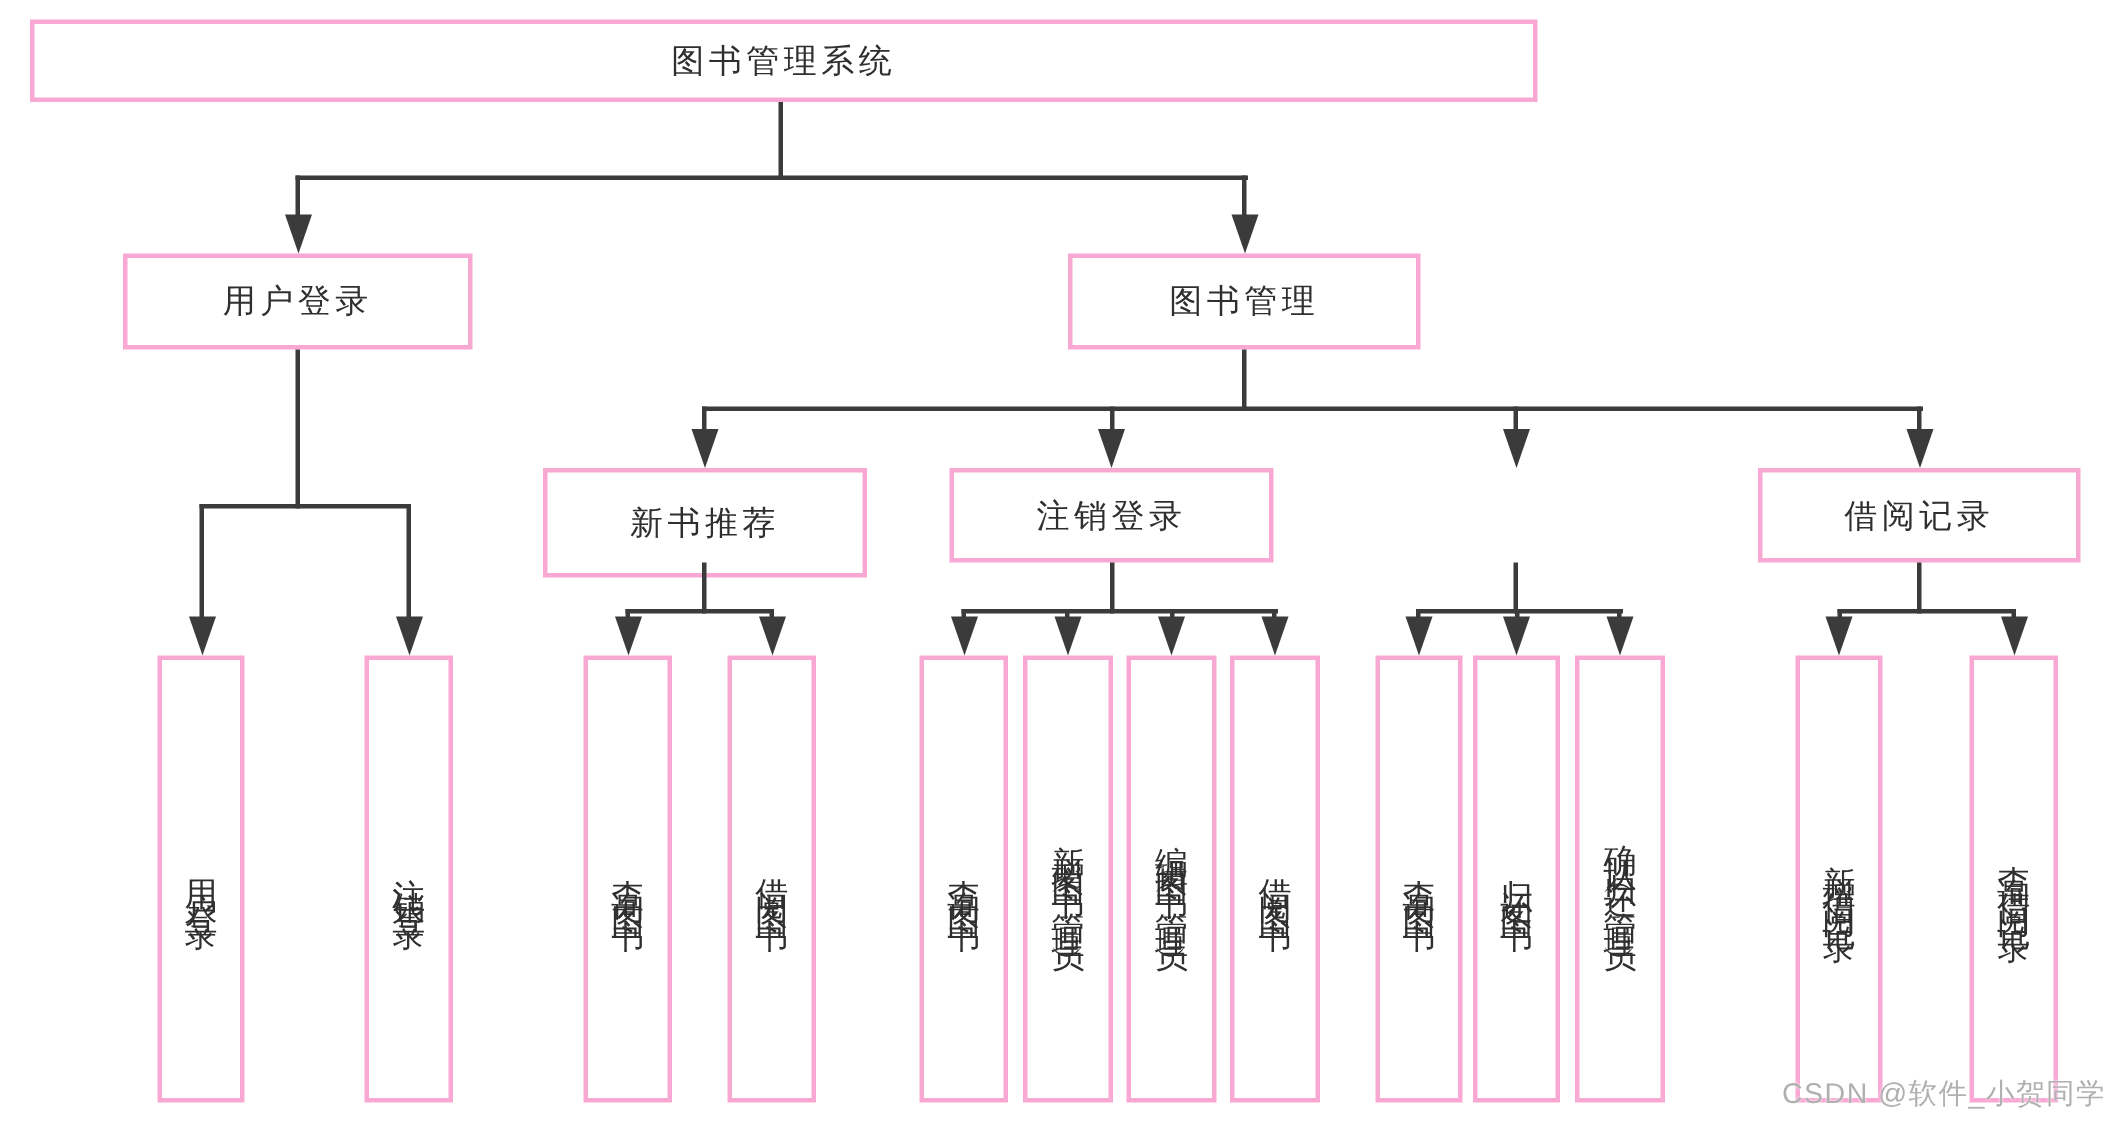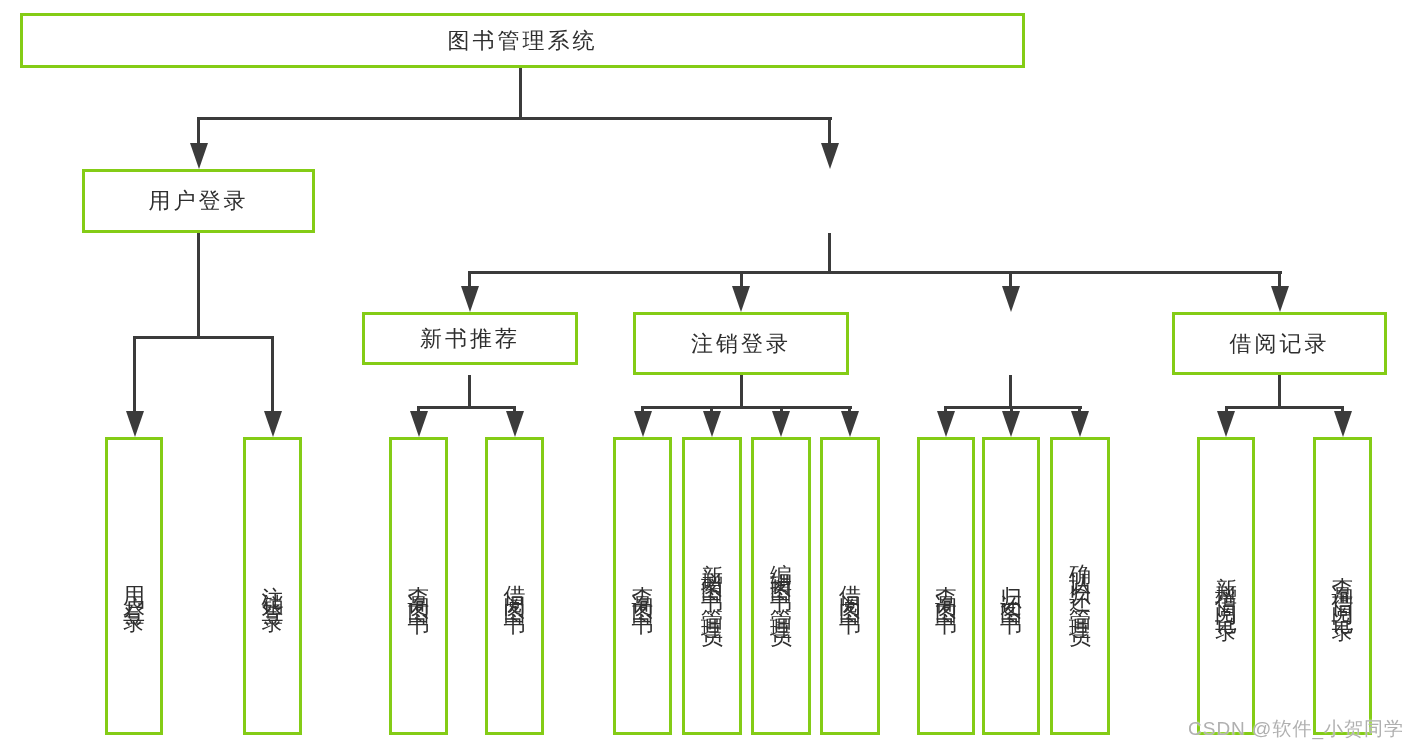--- a/index.html
+++ b/index.html
@@ -6,21 +6,21 @@
   #stage {
     position:relative;
     width:1405px; height:747px;
     background:#ffffff;
     font-family:"Liberation Sans","DejaVu Sans",sans-serif;
     overflow:hidden;
   }
   .box {
     position:absolute;
     box-sizing:border-box;
-    border:3px solid #84cc16;
+    border:3px solid #f9a8d4;
     background:#ffffff;
     display:flex;
     align-items:center;
     justify-content:center;
     color:#2f2f2f;
   }
   .hbox span {
     font-size:22px;
     letter-spacing:3px;
     white-space:nowrap;
@@ -57,22 +57,25 @@
 
 <div id="stage">
 
   <div class="box hbox" style="left:20px;top:13px;width:1005px;height:55px">
     <span>图书管理系统</span>
   </div>
 
   <div class="box hbox" style="left:82px;top:169px;width:233px;height:64px">
     <span>用户登录</span>
   </div>
+  <div class="box hbox" style="left:712px;top:169px;width:235px;height:64px">
+    <span>图书管理</span>
+  </div>
 
-  <div class="box hbox" style="left:362px;top:312px;width:216px;height:53px">
+  <div class="box hbox" style="left:362px;top:312px;width:216px;height:73px">
     <span>新书推荐</span>
   </div>
   <div class="box hbox" style="left:633px;top:312px;width:216px;height:63px">
     <span>注销登录</span>
   </div>
   <div class="box hbox" style="left:1172px;top:312px;width:215px;height:63px">
     <span>借阅记录</span>
   </div>
 
   <div class="box leaf" style="left:105px;top:437px;width:58px;height:298px">

